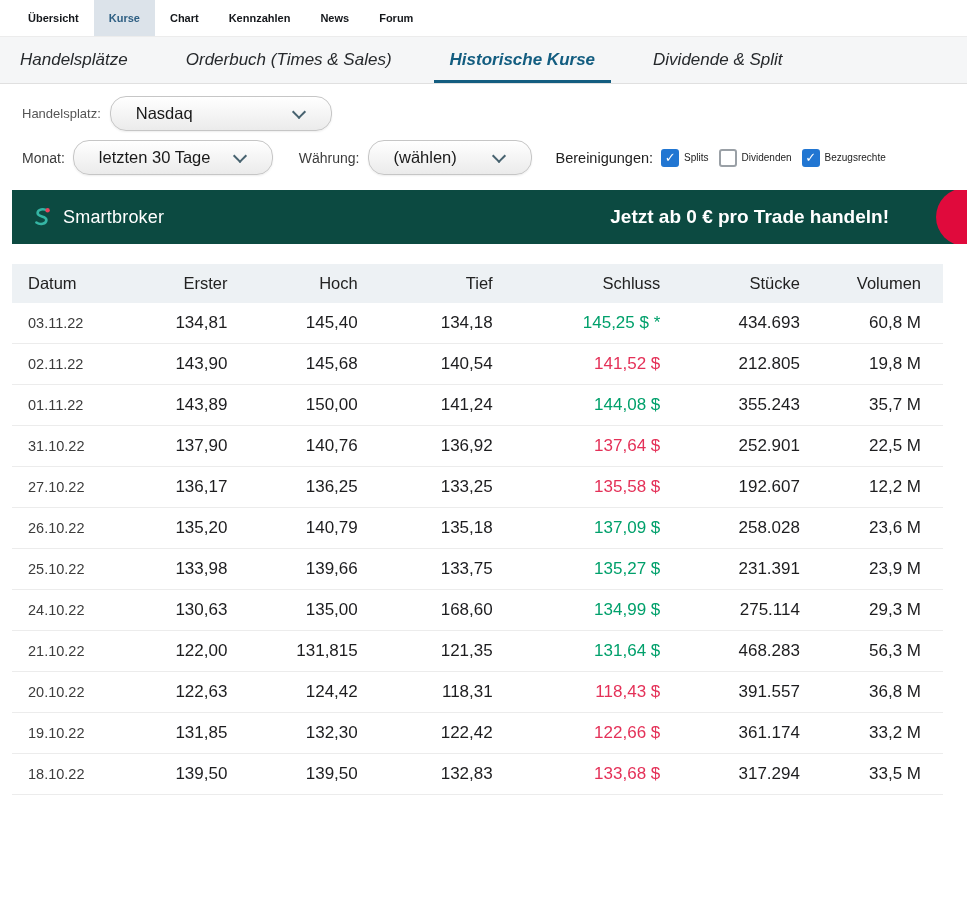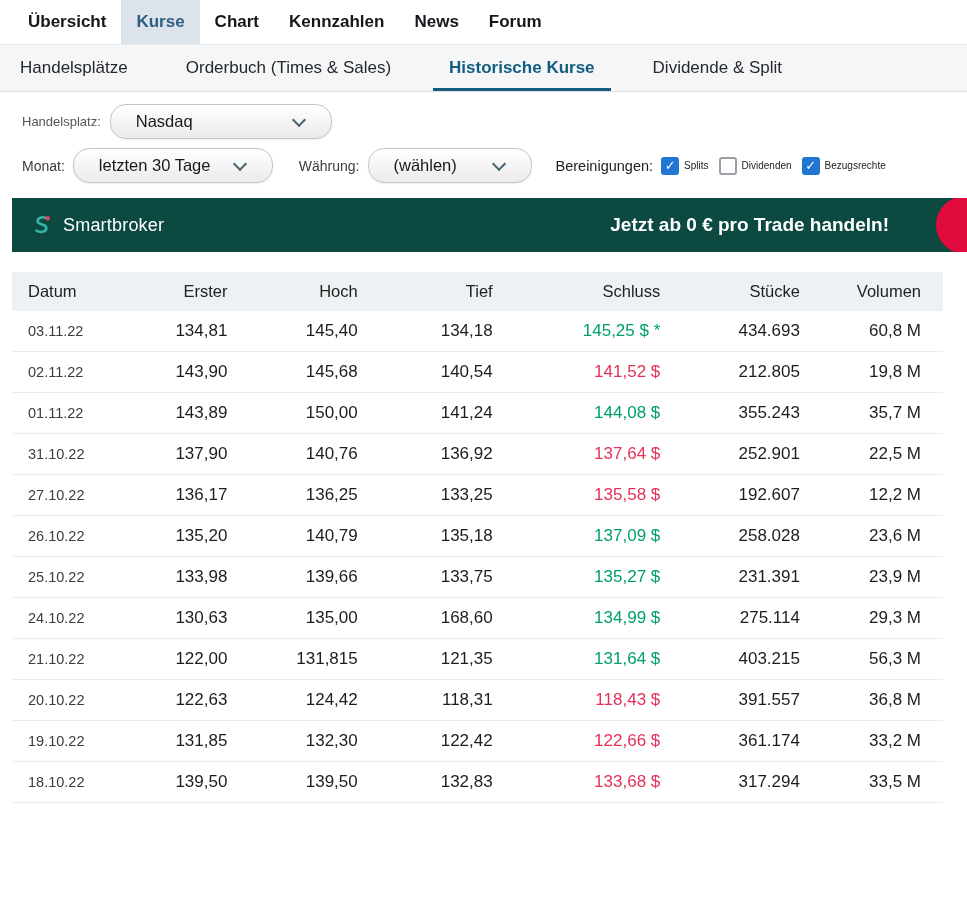--- a/index.html
+++ b/index.html
@@ -5,31 +5,31 @@
   html,body{margin:0;padding:0;}
   body{
     width:967px;height:904px;overflow:hidden;background:#fff;
     font-family:"Liberation Sans","DejaVu Sans",sans-serif;
     color:#1a1a1a;
   }
   
   .nav-main{display:flex;align-items:stretch;padding-left:13px;}
   .nav-main-item{
     display:flex;align-items:center;padding:12px 15px;
-    font-size:17px;font-weight:700;color:#14171b;cursor:pointer;text-decoration:none;
+    font-size:11px;font-weight:700;color:#14171b;cursor:pointer;text-decoration:none;
   }
   .nav-main-item.active{background:#dce3ea;color:#2e5f83;}
   
   .nav-sub{
     display:flex;background:#f5f6f7;border-top:1px solid #ececec;
     border-bottom:1px solid #e0e0e0;padding-left:4px;
   }
   .nav-sub-item{
     padding:13px 16px;margin-right:26px;font-size:17px;color:#26292c;
-    cursor:pointer;text-decoration:none;border-bottom:3px solid transparent;padding-bottom:10px;
+    cursor:pointer;text-decoration:none;border-bottom:3px solid transparent;padding-bottom:10px;font-style:italic;
   }
   .nav-sub-item.active{
     color:var(--subnav-active);font-weight:700;border-bottom-color:var(--subnav-active);
   }
   
   .filters{margin:12px 0 0 22px;}
   .filter-row{display:flex;align-items:center;}
   .filter-row.row2{margin-top:9px;}
   .lbl{color:#555;font-size:13px;margin-right:9px;}
   .lbl2{color:#3c3c3c;font-size:14px;margin-right:8px;}
@@ -255,21 +255,21 @@
             <td class="num up">134,99 $</td>
             <td class="num">275.114</td>
             <td class="num">29,3 M</td>
           </tr>
           <tr>
             <td class="left">21.10.22</td>
             <td class="num">122,00</td>
             <td class="num">131,815</td>
             <td class="num">121,35</td>
             <td class="num up">131,64 $</td>
-            <td class="num">403.215</td>
+            <td class="num">468.283</td>
             <td class="num">56,3 M</td>
           </tr>
           <tr>
             <td class="left">20.10.22</td>
             <td class="num">122,63</td>
             <td class="num">124,42</td>
             <td class="num">118,31</td>
             <td class="num down">118,43 $</td>
             <td class="num">391.557</td>
             <td class="num">36,8 M</td>

